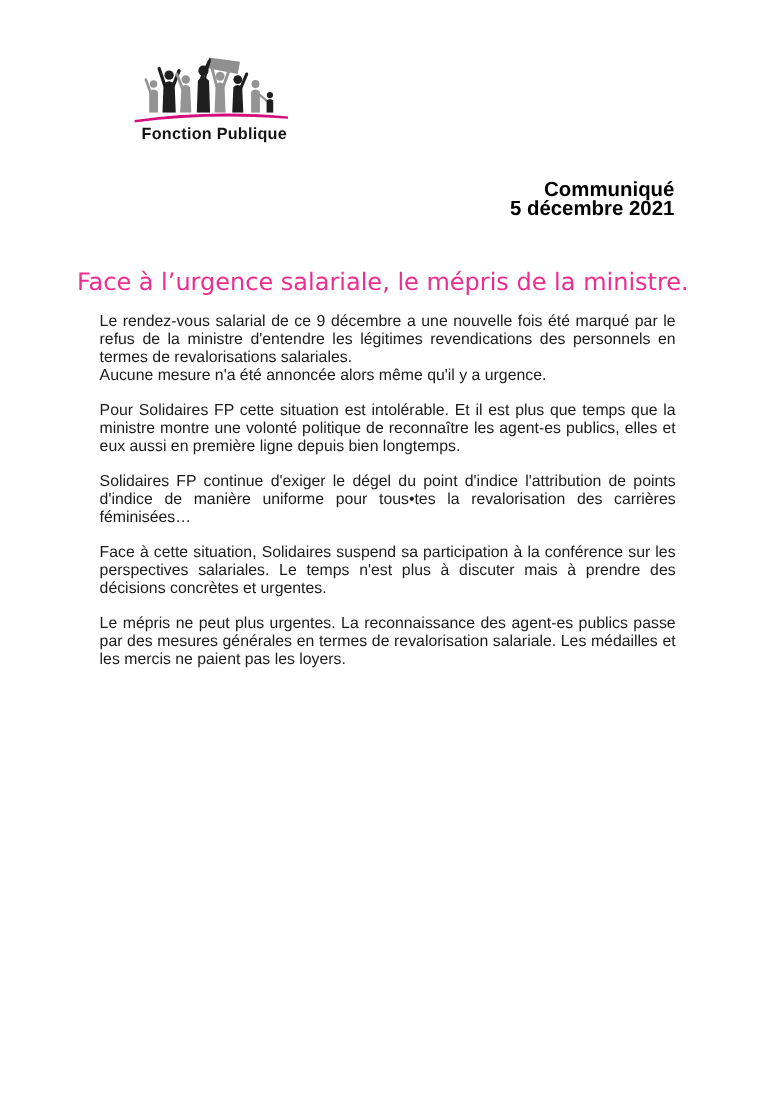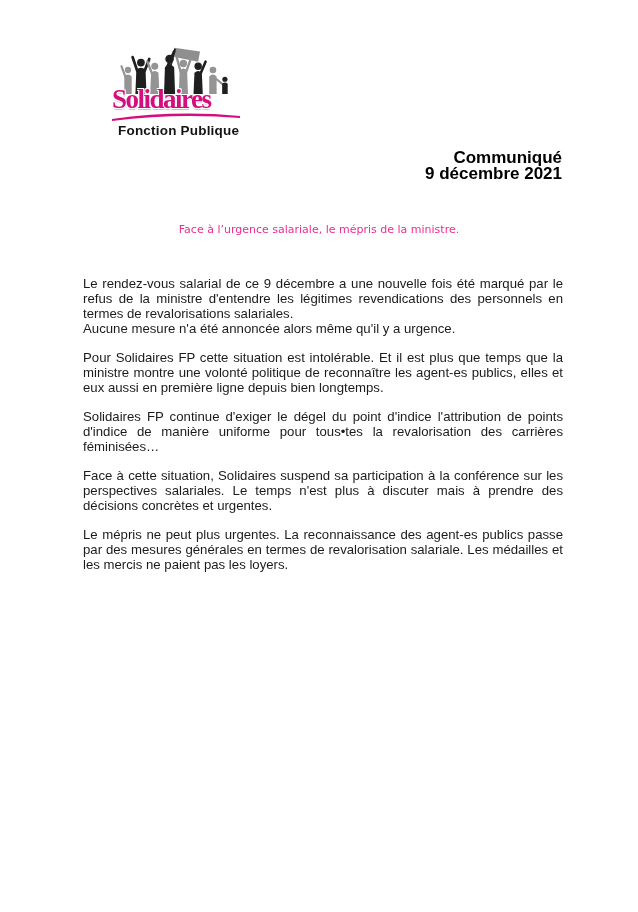--- a/index.html
+++ b/index.html
@@ -38,27 +38,27 @@
     position:absolute;top:150px;right:76px;
     text-align:right;font-weight:bold;font-size:17px;
     line-height:16px;color:#000;
   }
 
   
   .doc-title{
     position:absolute;top:223px;left:0;width:100%;
     text-align:center;
     font-family:"DejaVu Sans", sans-serif;
-    font-size:11px;
+    font-size:20px;
     color:#ed2d8f;
   }
 
   
   .body-text{
-    position:absolute;top:276px;left:83px;width:480px;
+    position:absolute;top:260px;left:83px;width:480px;
     font-size:13.2px;line-height:15px;
     text-align:justify;color:#1b1b1b;
   }
   .para{margin:14px 0 0;}
   .para:first-child{margin-top:0;}
   .para.attached{margin-top:0;}
 </style>
 </head>
 <body>
 
@@ -99,30 +99,29 @@
         <line x1="87" y1="29" x2="92" y2="17" stroke="#1f1f1f" stroke-width="2.8"></line>
 
         <circle cx="100" cy="26" r="3.6" fill="#949494"></circle>
         <path d="M96,52 L96,33 Q100,29 104,33 L104,52 Z" fill="#949494"></path>
         <line x1="104" y1="36" x2="110" y2="41" stroke="#949494" stroke-width="2.2"></line>
 
         <circle cx="113" cy="36" r="2.8" fill="#1f1f1f"></circle>
         <path d="M110,52 L110,41 Q113,38 116,41 L116,52 Z" fill="#1f1f1f"></path>
       </g>
     </svg>
-    <div class="wordmark">Solidaires</div>
     <svg class="swoosh" viewBox="0 0 128 9" aria-hidden="true">
       <path d="M0,8 Q64,0 128,5 L128,3 Q64,-3 0,6 Z" fill="#d40f7d"></path>
     </svg>
     <div class="logo-sub">Fonction Publique</div>
   </div>
 
   <div class="communique">
     <div>Communiqué</div>
-    <div>9 décembre 2021</div>
+    <div>5 décembre 2021</div>
   </div>
 
   <div class="doc-title">Face à l’urgence salariale, le mépris de la ministre.</div>
 
   <div class="body-text">
       <p class="para">Le rendez-vous salarial de ce 9 décembre a une nouvelle fois été marqué par le refus de la ministre d'entendre les légitimes revendications des personnels en termes de revalorisations salariales.</p>
       <p class="para attached">Aucune mesure n'a été annoncée alors même qu'il y a urgence.</p>
       <p class="para">Pour Solidaires FP cette situation est intolérable. Et il est plus que temps que la ministre montre une volonté politique de reconnaître les agent-es publics, elles et eux aussi en première ligne depuis bien longtemps.</p>
       <p class="para">Solidaires FP continue d'exiger le dégel du point d'indice l'attribution de points d'indice de manière uniforme pour tous•tes la revalorisation des carrières féminisées…</p>
       <p class="para">Face à cette situation, Solidaires suspend sa participation à la conférence sur les perspectives salariales. Le temps n'est plus à discuter mais à prendre des décisions concrètes et urgentes.</p>

